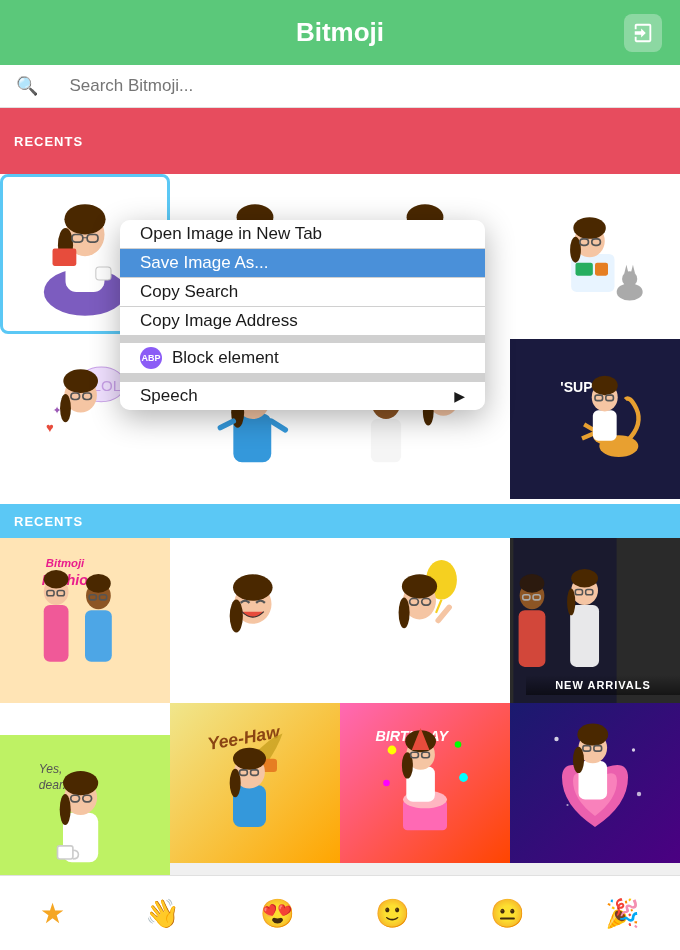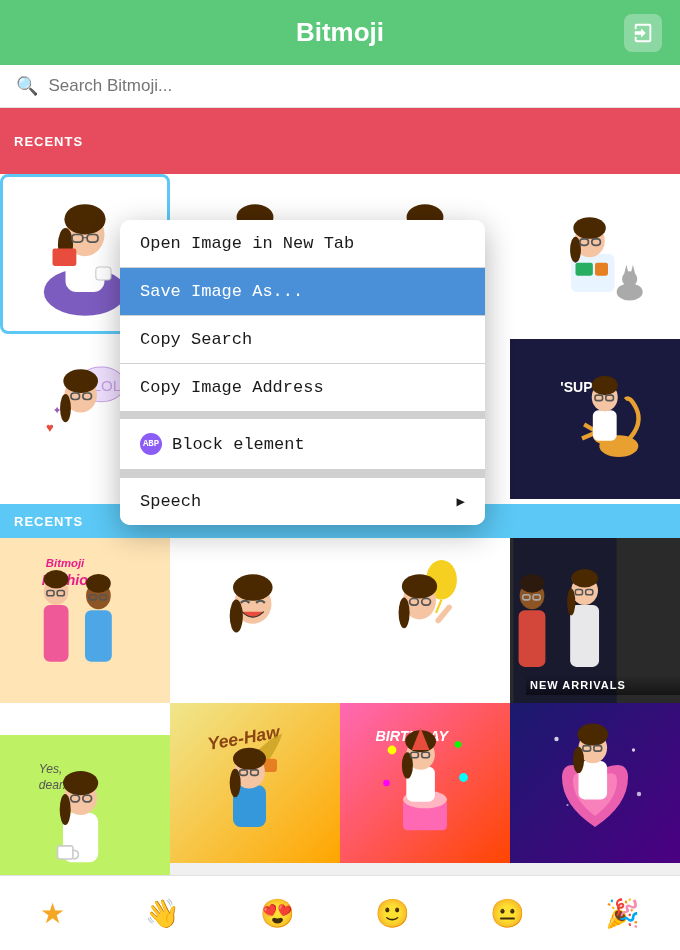--- a/index.html
+++ b/index.html
@@ -55,20 +55,21 @@
       color: #aaa;
       font-size: 18px;
     }
     .search-input {
       border: none;
       outline: none;
       font-size: 17px;
       color: #aaa;
       background: transparent;
       width: 100%;
+      margin-left: 21px;
     }
 
     
     .section-header {
       background: #e74c5e;
       padding: 24px 14px;
     }
     .section-header-text {
       color: white;
       font-size: 13px;
@@ -133,29 +134,28 @@
       position: absolute;
       top: 220px;
       left: 120px;
       width: 365px;
       background: #f5f5f5;
       border-radius: 10px;
       box-shadow: 0 8px 30px rgba(0,0,0,0.3);
       overflow: hidden;
     }
     .menu-item {
-      padding: 14px 20px;
+      padding: 4px 20px;
       font-size: 17px;
       color: #1a1a1a;
       cursor: pointer;
       display: flex;
       align-items: center;
       gap: 10px;
       background: white;
-      font-family: Liberation Mono, monospace;
     }
     .menu-item.highlighted {
       background: #4a90d9;
       color: white;
     }
     .menu-divider {
       height: 1px;
       background: #d0d0d0;
       margin: 0;
     }
@@ -209,20 +209,21 @@
       height: 165px;
       position: relative;
       overflow: hidden;
       background: #2a2a2a;
     }
     .new-arrivals-label {
       position: absolute;
       bottom: 8px;
       left: 16px;
       right: 0;
+      text-align: center;
       color: white;
       font-size: 11px;
       font-weight: 700;
       letter-spacing: 1px;
       background: linear-gradient(transparent, rgba(0,0,0,0.5));
       padding: 4px;
     }
 
     .second-row {
       display: flex;

